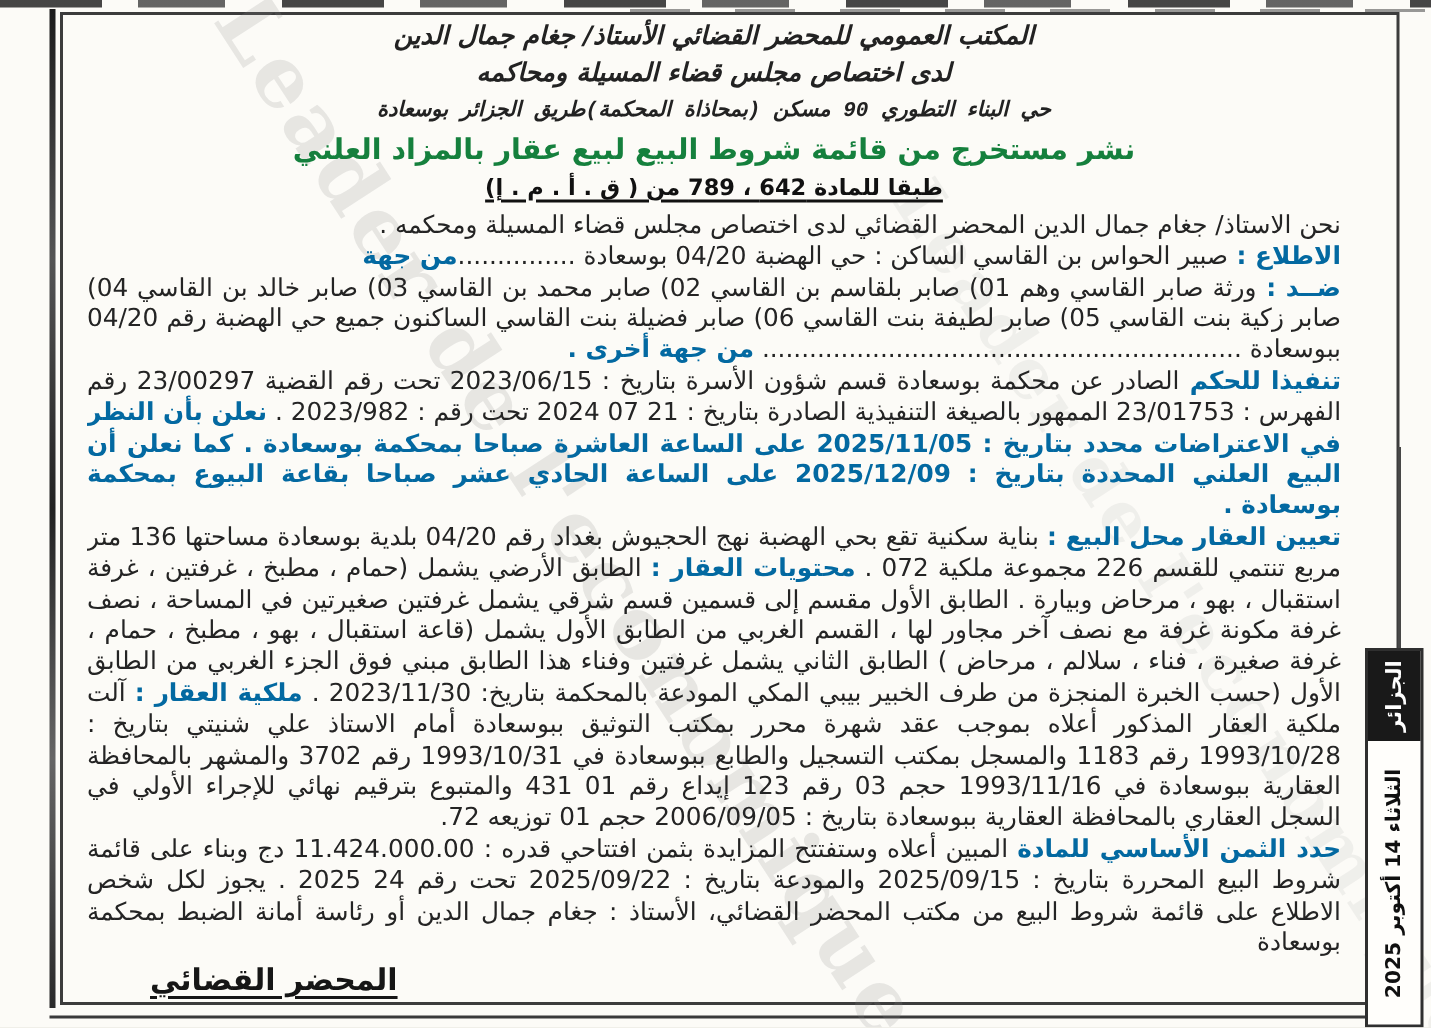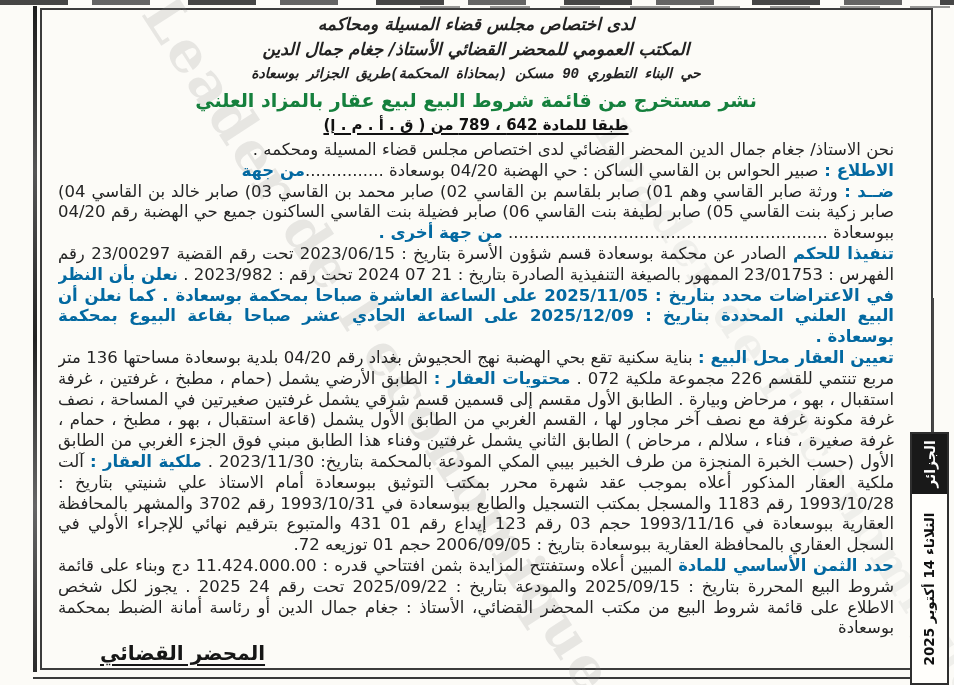--- a/index.html
+++ b/index.html
@@ -59,22 +59,22 @@
 
   <div class="wm one">Leader de l'economique</div>
   <div class="wm two">Leader de l'economique</div>
 
   <div class="frame"></div>
   <div class="frame-left2"></div>
   <div class="frame-bottom2"></div>
 
   <div class="content">
     <div class="hdr">
+      <div class="script">المكتب العمومي للمحضر القضائي الأستاذ/ جغام جمال الدين</div>
       <div class="script">لدى اختصاص مجلس قضاء المسيلة ومحاكمه</div>
-      <div class="script">المكتب العمومي للمحضر القضائي الأستاذ/ جغام جمال الدين</div>
       <div class="script small">حي البناء التطوري 90 مسكن (بمحاذاة المحكمة)طريق الجزائر بوسعادة</div>
       <div class="big-title">نشر مستخرج من قائمة شروط البيع لبيع عقار بالمزاد العلني</div>
       <div class="lawref">طبقا للمادة 642 ، 789 من ( ق . أ . م . إ)</div>
     </div>
     <div class="paras">
         <p class="para"><span>نحن الاستاذ/ جغام جمال الدين المحضر القضائي لدى اختصاص مجلس قضاء المسيلة ومحكمه .</span></p>
         <p class="para"><span class="b">الاطلاع : </span><span>صبير الحواس بن القاسي الساكن : حي الهضبة 04/20 بوسعادة ...............</span><span class="b">من جهة</span></p>
         <p class="para"><span class="b">ضــد : </span><span>ورثة صابر القاسي وهم 01) صابر بلقاسم بن القاسي 02) صابر محمد بن القاسي 03) صابر خالد بن القاسي 04) صابر زكية بنت القاسي 05) صابر لطيفة بنت القاسي 06) صابر فضيلة بنت القاسي الساكنون جميع حي الهضبة رقم 04/20 ببوسعادة ............................................................. </span><span class="b">من جهة أخرى .</span></p>
         <p class="para"><span class="b">تنفيذا للحكم </span><span>الصادر عن محكمة بوسعادة قسم شؤون الأسرة بتاريخ : 2023/06/15 تحت رقم القضية 23/00297 رقم الفهرس : 23/01753 الممهور بالصيغة التنفيذية الصادرة بتاريخ : 21 07 2024 تحت رقم : 2023/982 . </span><span class="b u">نعلن بأن النظر في الاعتراضات محدد بتاريخ : 2025/11/05 على الساعة العاشرة صباحا بمحكمة بوسعادة . كما نعلن أن البيع العلني المحددة بتاريخ : 2025/12/09 على الساعة الحادي عشر صباحا بقاعة البيوع بمحكمة بوسعادة .</span></p>
         <p class="para"><span class="b u">تعيين العقار محل البيع :</span><span> بناية سكنية تقع بحي الهضبة نهج الحجيوش بغداد رقم 04/20 بلدية بوسعادة مساحتها 136 متر مربع تنتمي للقسم 226 مجموعة ملكية 072 . </span><span class="b u">محتويات العقار :</span><span> الطابق الأرضي يشمل (حمام ، مطبخ ، غرفتين ، غرفة استقبال ، بهو ، مرحاض وبيارة . الطابق الأول مقسم إلى قسمين قسم شرقي يشمل غرفتين صغيرتين في المساحة ، نصف غرفة مكونة غرفة مع نصف آخر مجاور لها ، القسم الغربي من الطابق الأول يشمل (قاعة استقبال ، بهو ، مطبخ ، حمام ، غرفة صغيرة ، فناء ، سلالم ، مرحاض ) الطابق الثاني يشمل غرفتين وفناء هذا الطابق مبني فوق الجزء الغربي من الطابق الأول (حسب الخبرة المنجزة من طرف الخبير بيبي المكي المودعة بالمحكمة بتاريخ: 2023/11/30 . </span><span class="b u">ملكية العقار :</span><span> آلت ملكية العقار المذكور أعلاه بموجب عقد شهرة محرر بمكتب التوثيق ببوسعادة أمام الاستاذ علي شنيتي بتاريخ : 1993/10/28 رقم 1183 والمسجل بمكتب التسجيل والطابع ببوسعادة في 1993/10/31 رقم 3702 والمشهر بالمحافظة العقارية ببوسعادة في 1993/11/16 حجم 03 رقم 123 إيداع رقم 01 431 والمتبوع بترقيم نهائي للإجراء الأولي في السجل العقاري بالمحافظة العقارية ببوسعادة بتاريخ : 2006/09/05 حجم 01 توزيعه 72.</span></p>

